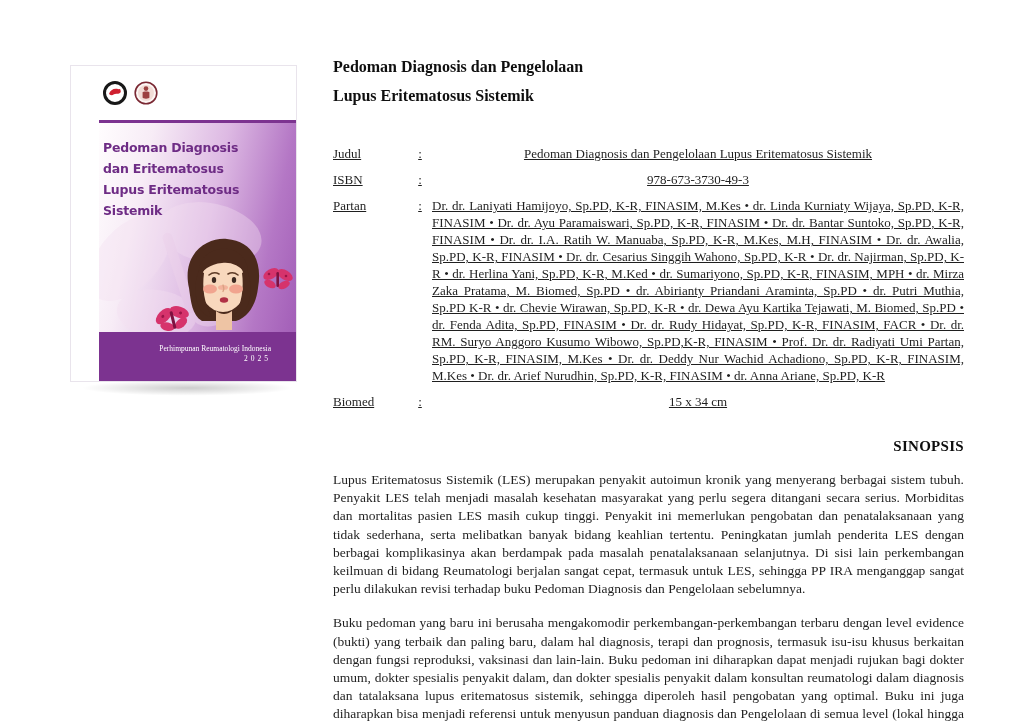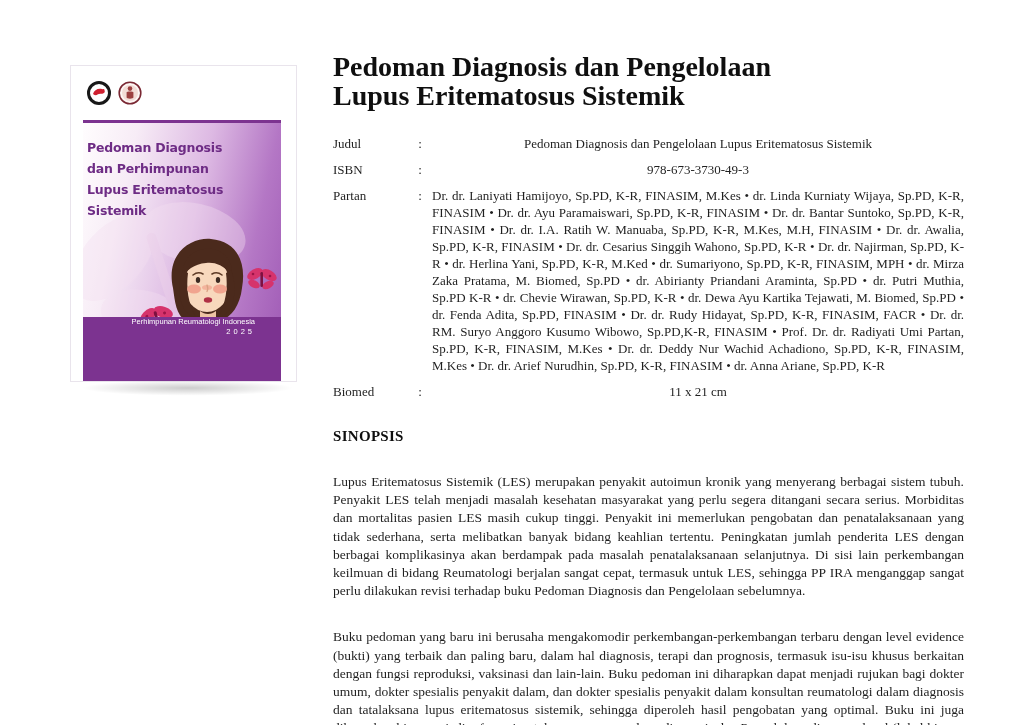--- a/index.html
+++ b/index.html
@@ -5,53 +5,53 @@
   * { margin:0; padding:0; box-sizing:border-box; }
   html,body { width:1024px; height:725px; background:#ffffff; overflow:hidden;
               font-family:"Liberation Serif", serif; color:#1f1f1f; }
 
   
   .cover-wrap { position:absolute; left:70px; top:65px; width:227px; height:317px; }
   .cover-wrap::after { content:""; position:absolute; left:8px; right:0; bottom:-14px; height:16px;
       background:radial-gradient(ellipse at center, rgba(0,0,0,0.20) 0%, rgba(0,0,0,0) 68%); }
   .cover-page { position:relative; width:100%; height:100%; background:#ffffff;
       border:1px solid #e9e4ec; overflow:hidden; }
-  .cover-inner { position:absolute; left:12px; top:0; width:198px; height:100%;
+  .cover-inner { position:absolute; left:28px; top:0; width:198px; height:100%;
       display:flex; flex-direction:column; }
   .cover-header { height:54px; background:#fff; display:flex; align-items:center; gap:7px; padding-left:4px; }
   .cover-divider { height:3px; background:#7c3390; }
   .cover-body { position:relative; flex:1; overflow:hidden;
       background:linear-gradient(102deg, #fffdfe 0%, #f7ecf6 22%, #ddb9e3 52%, #b477c5 78%, #9e58b4 100%); }
   .cover-title { position:relative; z-index:2; margin:14px 0 0 4px;
       font-family:"DejaVu Sans", sans-serif; font-weight:bold;
       font-size:12.5px; line-height:21px; letter-spacing:-0.2px; color:#6e2c85; }
   .cover-title span { display:block; }
   .watermark { position:absolute; left:-30px; top:55px; z-index:1; opacity:0.55; }
   .face-svg { position:absolute; right:-2px; bottom:46px; z-index:2; }
-  .publisher-band { position:absolute; left:0; right:0; bottom:0; height:64px; z-index:3;
-      background:#7c3390; color:#ffffff; text-align:right; padding:0 26px 0 0;
-      font-family:Liberation Sans, sans-serif; font-size:7.5px; line-height:10px; }
+  .publisher-band { position:absolute; left:0; right:0; bottom:0; height:49px; z-index:3;
+      background:#7c3390; color:#ffffff; text-align:right; padding:12px 26px 0 0;
+      font-family:Liberation Serif, serif; font-size:7.5px; line-height:10px; }
   .publisher-band .year { letter-spacing:3px;margin-left:28px; }
 
   
   .content { position:absolute; left:333px; top:52px; width:631px; }
-  h1.page-title { font-size:28px; line-height:29px; font-weight:bold; color:#0f0f0f; }
+  h1.page-title { font-size:16px; line-height:29px; font-weight:bold; color:#0f0f0f; }
   h1.page-title span { display:block; }
 
-  .details { margin-top:25px; }
+  .details { margin-top:35px;text-decoration:underline; }
   .detail-row { display:grid; grid-template-columns:80px 14px 1fr; column-gap:0;
       font-size:13px; line-height:17px; margin-bottom:9px; }
   .detail-label { color:#1f1f1f; }
   .detail-sep { text-align:center; }
   .detail-value { padding-left:5px;text-align:center; }
   .detail-value.justify { text-align:justify; }
 
   .synopsis { margin-top:28px; }
-  .synopsis-heading { font-size:15px; font-weight:bold; letter-spacing:0.3px; color:#0f0f0f; }
-  .synopsis p { margin-top:28px; font-size:13.5px; line-height:18.2px; text-align:justify; color:#1f1f1f; }
+  .synopsis-heading { font-size:15px; font-weight:bold; letter-spacing:0.3px; color:#0f0f0f;text-align:right; }
+  .synopsis p { margin-top:16px; font-size:13.5px; line-height:18.2px; text-align:justify; color:#1f1f1f; }
   .synopsis p .it { }
 </style>
 </head>
 <body>
 
 <div class="cover-wrap">
   <div class="cover-page">
     <div class="cover-inner">
 
       <div class="cover-header">
@@ -77,21 +77,21 @@
             <ellipse cx="-42" cy="-30" rx="52" ry="30" transform="rotate(-30 -42 -30)"></ellipse>
             <ellipse cx="-34" cy="32" rx="40" ry="24" transform="rotate(26 -34 32)"></ellipse>
             <ellipse cx="42" cy="-28" rx="52" ry="30" transform="rotate(30 42 -28)"></ellipse>
             <ellipse cx="36" cy="34" rx="40" ry="24" transform="rotate(-24 36 34)"></ellipse>
             <rect x="-5" y="-42" width="10" height="84" rx="5" fill="#eed4ea"></rect>
           </g>
         </svg>
 
         <div class="cover-title">
           <span>Pedoman Diagnosis</span>
-          <span>dan Perhimpunan</span>
+          <span>dan Eritematosus</span>
           <span>Lupus Eritematosus Sistemik</span>
         </div>
 
         <svg class="face-svg" width="160" height="105" viewBox="0 0 160 105">
 
           <path d="M50,58 C42,22 70,7 88,9 C112,11 124,30 119,58 C117,75 109,87 97,91 L63,91 C53,85 52,72 50,58 Z" fill="#4b2a1c"></path>
 
           <ellipse cx="84" cy="55" rx="23" ry="27" fill="#f8d8bd"></ellipse>
 
           <path d="M59,49 C58,27 73,17 89,19 C103,21 110,33 109,45 C99,34 91,32 83,33 C71,34 63,40 59,49 Z" fill="#4b2a1c"></path>
@@ -164,21 +164,21 @@
       <span class="detail-value">978-673-3730-49-3</span>
     </div>
     <div class="detail-row">
       <span class="detail-label">Partan</span>
       <span class="detail-sep">:</span>
       <span class="detail-value justify">Dr. dr. Laniyati Hamijoyo, Sp.PD, K-R, FINASIM, M.Kes • dr. Linda Kurniaty Wijaya, Sp.PD, K-R, FINASIM • Dr. dr. Ayu Paramaiswari, Sp.PD, K-R, FINASIM • Dr. dr. Bantar Suntoko, Sp.PD, K-R, FINASIM • Dr. dr. I.A. Ratih W. Manuaba, Sp.PD, K-R, M.Kes, M.H, FINASIM • Dr. dr. Awalia, Sp.PD, K-R, FINASIM • Dr. dr. Cesarius Singgih Wahono, Sp.PD, K-R • Dr. dr. Najirman, Sp.PD, K-R • dr. Herlina Yani, Sp.PD, K-R, M.Ked • dr. Sumariyono, Sp.PD, K-R, FINASIM, MPH • dr. Mirza Zaka Pratama, M. Biomed, Sp.PD • dr. Abirianty Priandani Araminta, Sp.PD • dr. Putri Muthia, Sp.PD K-R • dr. Chevie Wirawan, Sp.PD, K-R • dr. Dewa Ayu Kartika Tejawati, M. Biomed, Sp.PD • dr. Fenda Adita, Sp.PD, FINASIM • Dr. dr. Rudy Hidayat, Sp.PD, K-R, FINASIM, FACR • Dr. dr. RM. Suryo Anggoro Kusumo Wibowo, Sp.PD,K-R, FINASIM • Prof. Dr. dr. Radiyati Umi Partan, Sp.PD, K-R, FINASIM, M.Kes • Dr. dr. Deddy Nur Wachid Achadiono, Sp.PD, K-R, FINASIM, M.Kes • Dr. dr. Arief Nurudhin, Sp.PD, K-R, FINASIM • dr. Anna Ariane, Sp.PD, K-R</span>
     </div>
     <div class="detail-row">
       <span class="detail-label">Biomed</span>
       <span class="detail-sep">:</span>
-      <span class="detail-value">11 x 21 cm</span>
+      <span class="detail-value">15 x 34 cm</span>
     </div>
   </div>
 
   <div class="synopsis">
     <div class="synopsis-heading">SINOPSIS</div>
     <p>Lupus Eritematosus Sistemik (LES) merupakan penyakit autoimun kronik yang menyerang berbagai sistem tubuh. Penyakit LES telah menjadi masalah kesehatan masyarakat yang perlu segera ditangani secara serius. Morbiditas dan mortalitas pasien LES masih cukup tinggi. Penyakit ini memerlukan pengobatan dan penatalaksanaan yang tidak sederhana, serta melibatkan banyak bidang keahlian tertentu. Peningkatan jumlah penderita LES dengan berbagai komplikasinya akan berdampak pada masalah penatalaksanaan selanjutnya. Di sisi lain perkembangan keilmuan di bidang Reumatologi berjalan sangat cepat, termasuk untuk LES, sehingga PP IRA menganggap sangat perlu dilakukan revisi terhadap buku Pedoman Diagnosis dan Pengelolaan sebelumnya.</p>
     <p><span>Buku pedoman yang baru ini berusaha mengakomodir perkembangan-perkembangan terbaru dengan level </span><span class="it">evidence</span><span> (bukti) yang terbaik dan paling baru, dalam hal diagnosis, terapi dan prognosis, termasuk isu-isu khusus berkaitan dengan fungsi reproduksi, vaksinasi dan lain-lain. Buku pedoman ini diharapkan dapat menjadi rujukan bagi dokter umum, dokter spesialis penyakit dalam, dan dokter spesialis penyakit dalam konsultan reumatologi dalam diagnosis dan tatalaksana lupus eritematosus sistemik, sehingga diperoleh hasil pengobatan yang optimal. Buku ini juga diharapkan bisa menjadi referensi untuk menyusun panduan diagnosis dan Pengelolaan di semua level (lokal hingga nasional) dengan memperhatikan berbagai aspek unik masing-masing level tersebut.</span></p>
   </div>
 
 </div>

